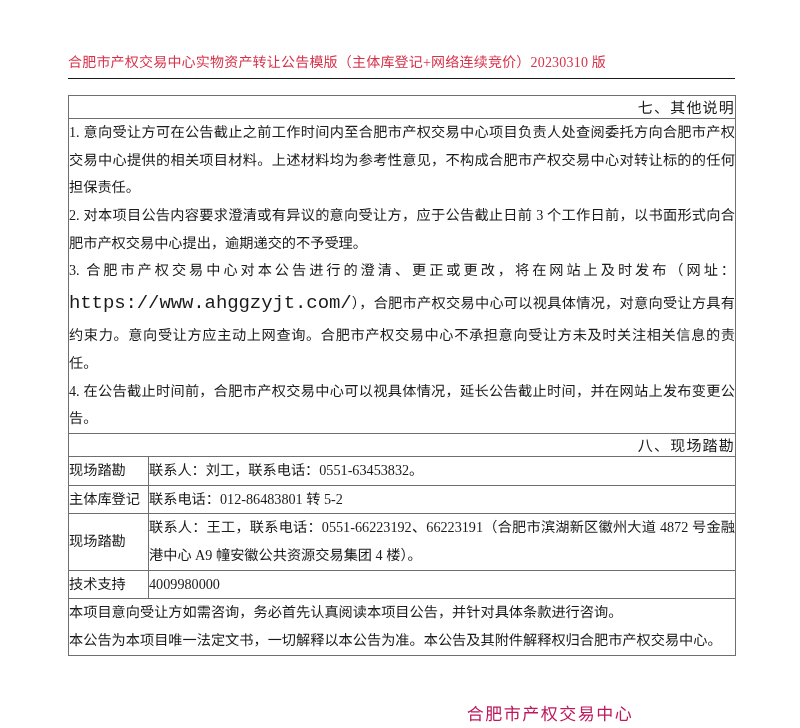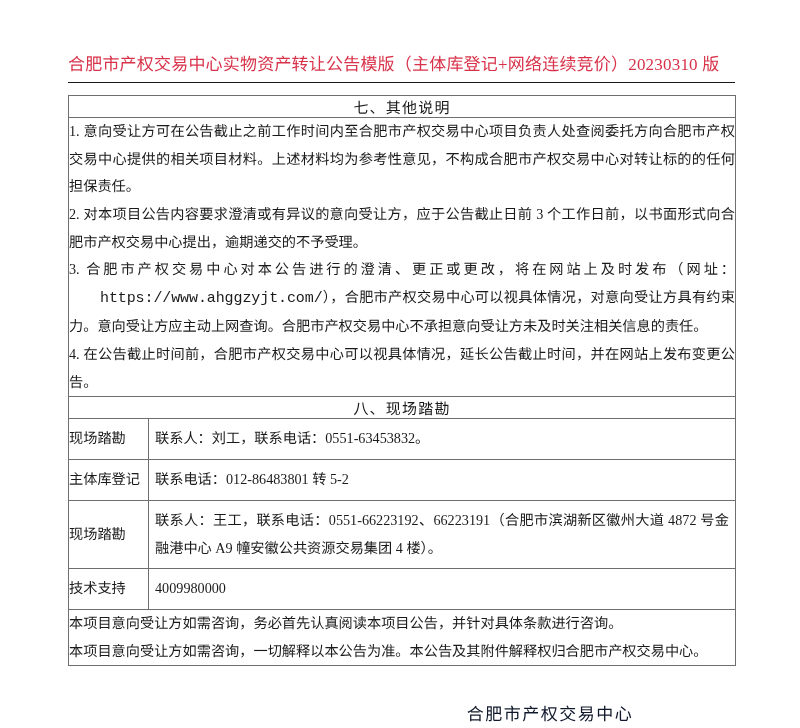--- a/index.html
+++ b/index.html
@@ -22,21 +22,21 @@
   }
 
   
   .doc-header {
     position: absolute;
     left: 68px;
     top: 54px;
     width: 667px;
   }
   .doc-header-text {
-    font-size: 17px;
+    font-size: 14px;
     line-height: 1.3;
     color: #d8334a;
     letter-spacing: 0.2px;
     white-space: nowrap;
     font-family: "Liberation Serif", "DejaVu Serif", serif;
   }
   .doc-header-rule {
     margin-top: 6px;
     border-bottom: 1.6px solid #1a1a1a;
     width: 667px;
@@ -51,45 +51,45 @@
     border-collapse: collapse;
     table-layout: fixed;
   }
   .doc-table td {
     border: 1px solid #6f6f6f;
     vertical-align: middle;
     padding: 0;
   }
 
   .section-heading-cell {
-    text-align: center;
+    text-align: right;
     padding: 5px 0 6px 0;
+    font-family: Liberation Mono, monospace;
   }
   .section-heading-text {
     font-size: 15px;
     letter-spacing: 1.2px;
     color: #1a1a1a;
   }
 
   .body-cell {
     padding: 5px 10px 7px 10px;
   }
   .para {
     font-size: 14.2px;
     line-height: 1.95;
     text-align: justify;
     text-justify: inter-ideograph;
     color: #1a1a1a;
     margin: 0;
   }
   .para .mono {
     font-family: "Liberation Mono", "DejaVu Sans Mono", monospace;
-    font-size: 15px;
+    font-size: 19px;
     letter-spacing: -0.1px;
-    margin-left: 31px;
   }
 
   
   .label-cell {
     width: 80px;
     text-align: left;
     padding: 4px 4px 5px 4px;
   }
   .label-text {
     font-size: 14.2px;
@@ -97,21 +97,21 @@
     color: #1a1a1a;
     display: block;
   }
   .value-cell {
     padding: 4px 10px 5px 10px;
   }
   .value-text {
     font-size: 14.2px;
     line-height: 1.95;
     color: #1a1a1a;
-    margin: 6px;
+    margin: 0;
     text-align: justify;
     text-justify: inter-ideograph;
   }
   .value-text.plain-num {
     font-family: "Liberation Serif", "DejaVu Serif", serif;
   }
 
   .footnote-cell {
     padding: 5px 10px 7px 10px;
   }
@@ -122,21 +122,21 @@
     left: 0;
     top: 700px;
     width: 800px;
     text-align: center;
     padding-left: 300px;
     box-sizing: border-box;
   }
   .signature-text {
     font-size: 17px;
     letter-spacing: 1.5px;
-    color: #0f172a;
+    color: #be185d;
   }
 </style>
 </head>
 <body>
 
 <div class="page">
 
   <div class="doc-header">
     <div class="doc-header-text">合肥市产权交易中心实物资产转让公告模版（主体库登记+网络连续竞价）20230310 版</div>
     <div class="doc-header-rule"></div>
@@ -202,21 +202,21 @@
           <span class="label-text">技术支持</span>
         </td>
         <td class="value-cell">
           <p class="value-text plain-num">4009980000</p>
         </td>
       </tr>
 
       <tr>
         <td class="footnote-cell" colspan="2">
           <p class="para">本项目意向受让方如需咨询，务必首先认真阅读本项目公告，并针对具体条款进行咨询。</p>
-          <p class="para">本项目意向受让方如需咨询，一切解释以本公告为准。本公告及其附件解释权归合肥市产权交易中心。</p>
+          <p class="para">本公告为本项目唯一法定文书，一切解释以本公告为准。本公告及其附件解释权归合肥市产权交易中心。</p>
         </td>
       </tr>
 
     </tbody>
   </table>
 
   <div class="signature">
     <span class="signature-text">合肥市产权交易中心</span>
   </div>
 

